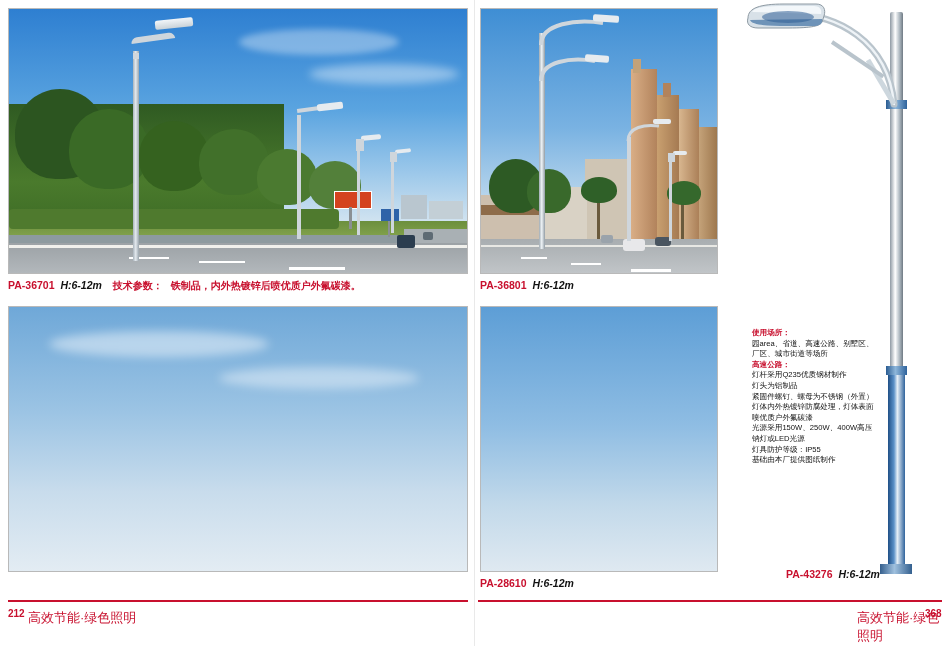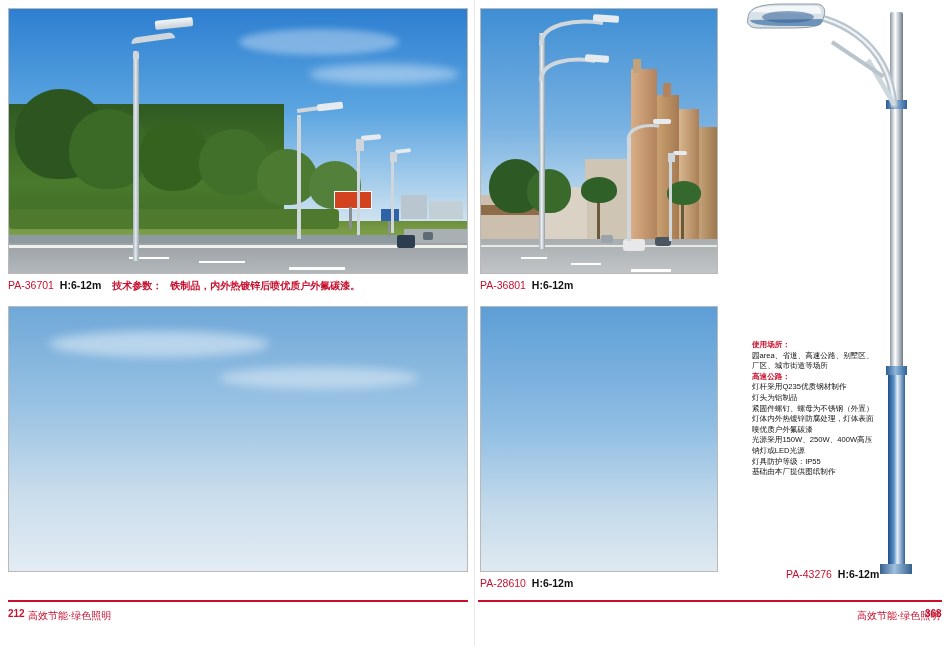--- a/index.html
+++ b/index.html
@@ -33,39 +33,38 @@
   }
   
   .caption {
     position: absolute;
     font-size: 10.5px;
     font-weight: bold;
     color: #c8102e;
     white-space: nowrap;
     letter-spacing: 0px;
   }
-  .caption .model { color:#c8102e; font-weight:normal; }
-  .caption .h { color:#111111; font-weight:bold; margin-left:3px;}
+  .caption .model { color:#c8102e; font-weight:bold; }
+  .caption .h { color:#111111; font-weight:bold; margin-left:3px;font-style:italic;}
   .tech {
     margin-left: 8px;
     color:#c8102e;
     font-weight: bold;
     font-size: 10px;
   }
 
   
   .spec {
     position: absolute;
     left: 752px;
     top: 328px;
     width: 150px;
     font-size: 7.6px;
     line-height: 10.6px;
     color: #111;
-    margin-top: 12px;
   }
   .spec .hd { color:#c8102e; font-weight:bold; }
   .spec div { white-space: nowrap; }
 
   
   .footline {
     position: absolute;
     left: 8px; top: 600px; width: 460px; height: 2px;
     background: #c8102e;
   }
@@ -73,21 +72,21 @@
     left: 478px; width: 464px;
   }
   .pageno {
     position: absolute;
     font-size: 10px;
     color: #c8102e;
     font-weight: bold;
   }
   .footcn {
     position: absolute;
-    font-size: 10px;
+    font-size: 13px;
     color: #c8102e;
   }
   
   .gutter {
     position:absolute; left:474px; top:0; width:1px; height:646px;
     background: #e9e9e9;
   }
   .pole {
     position:absolute;
     background:#cfd6dc;

